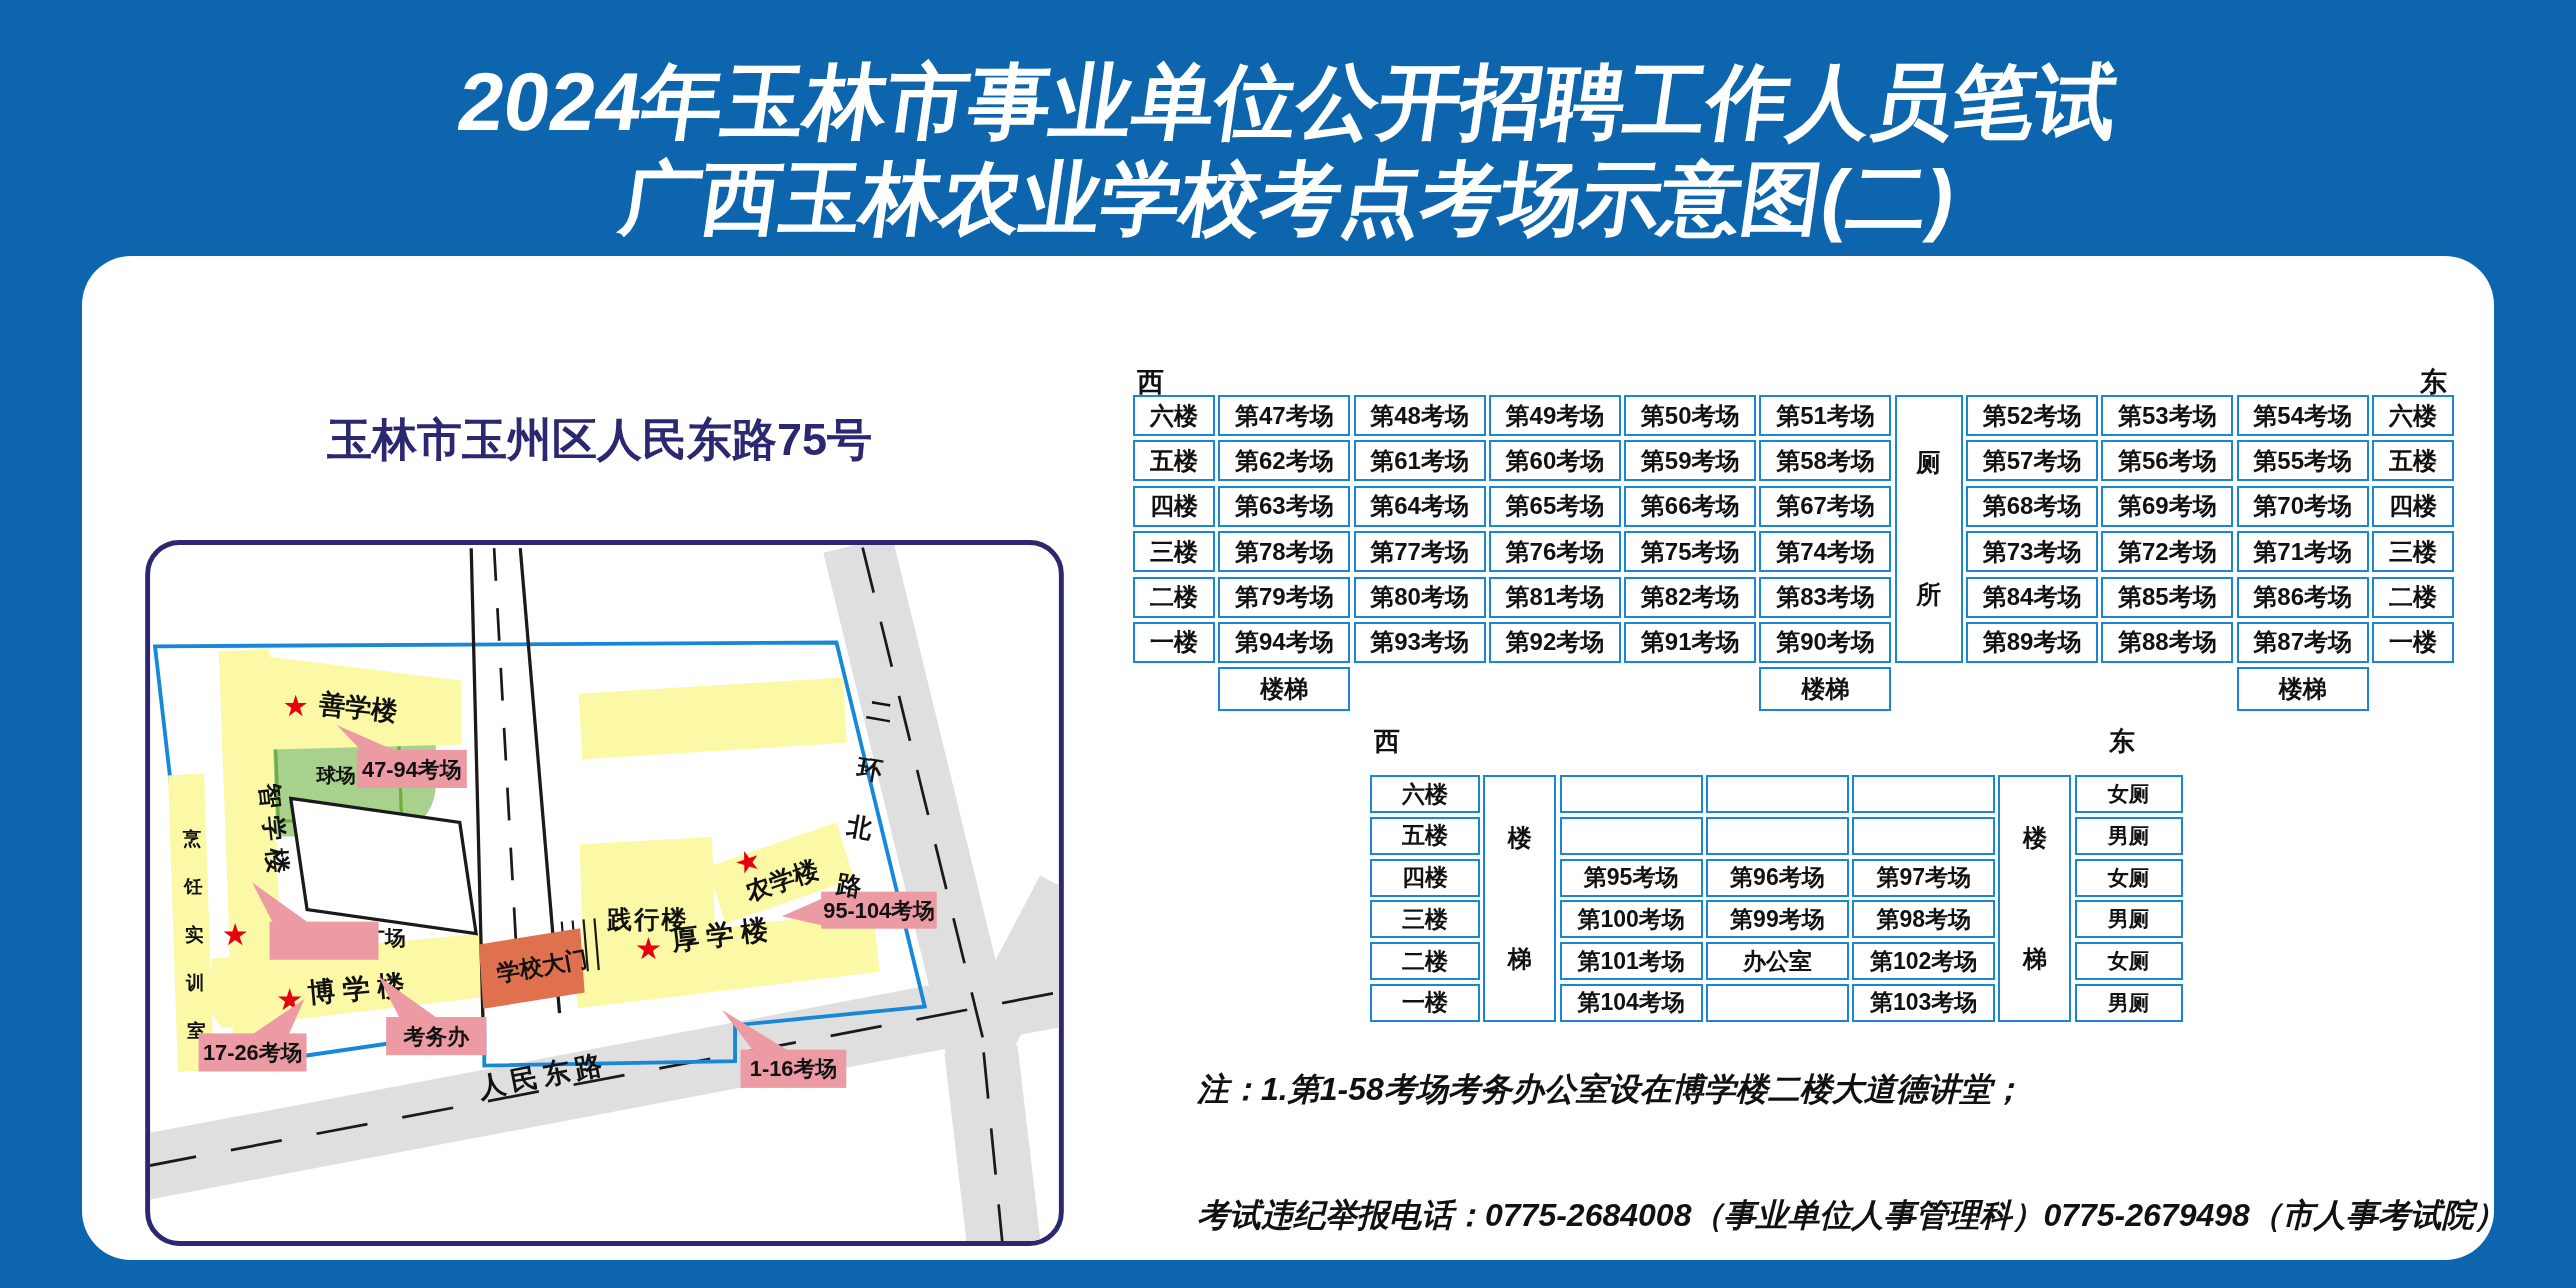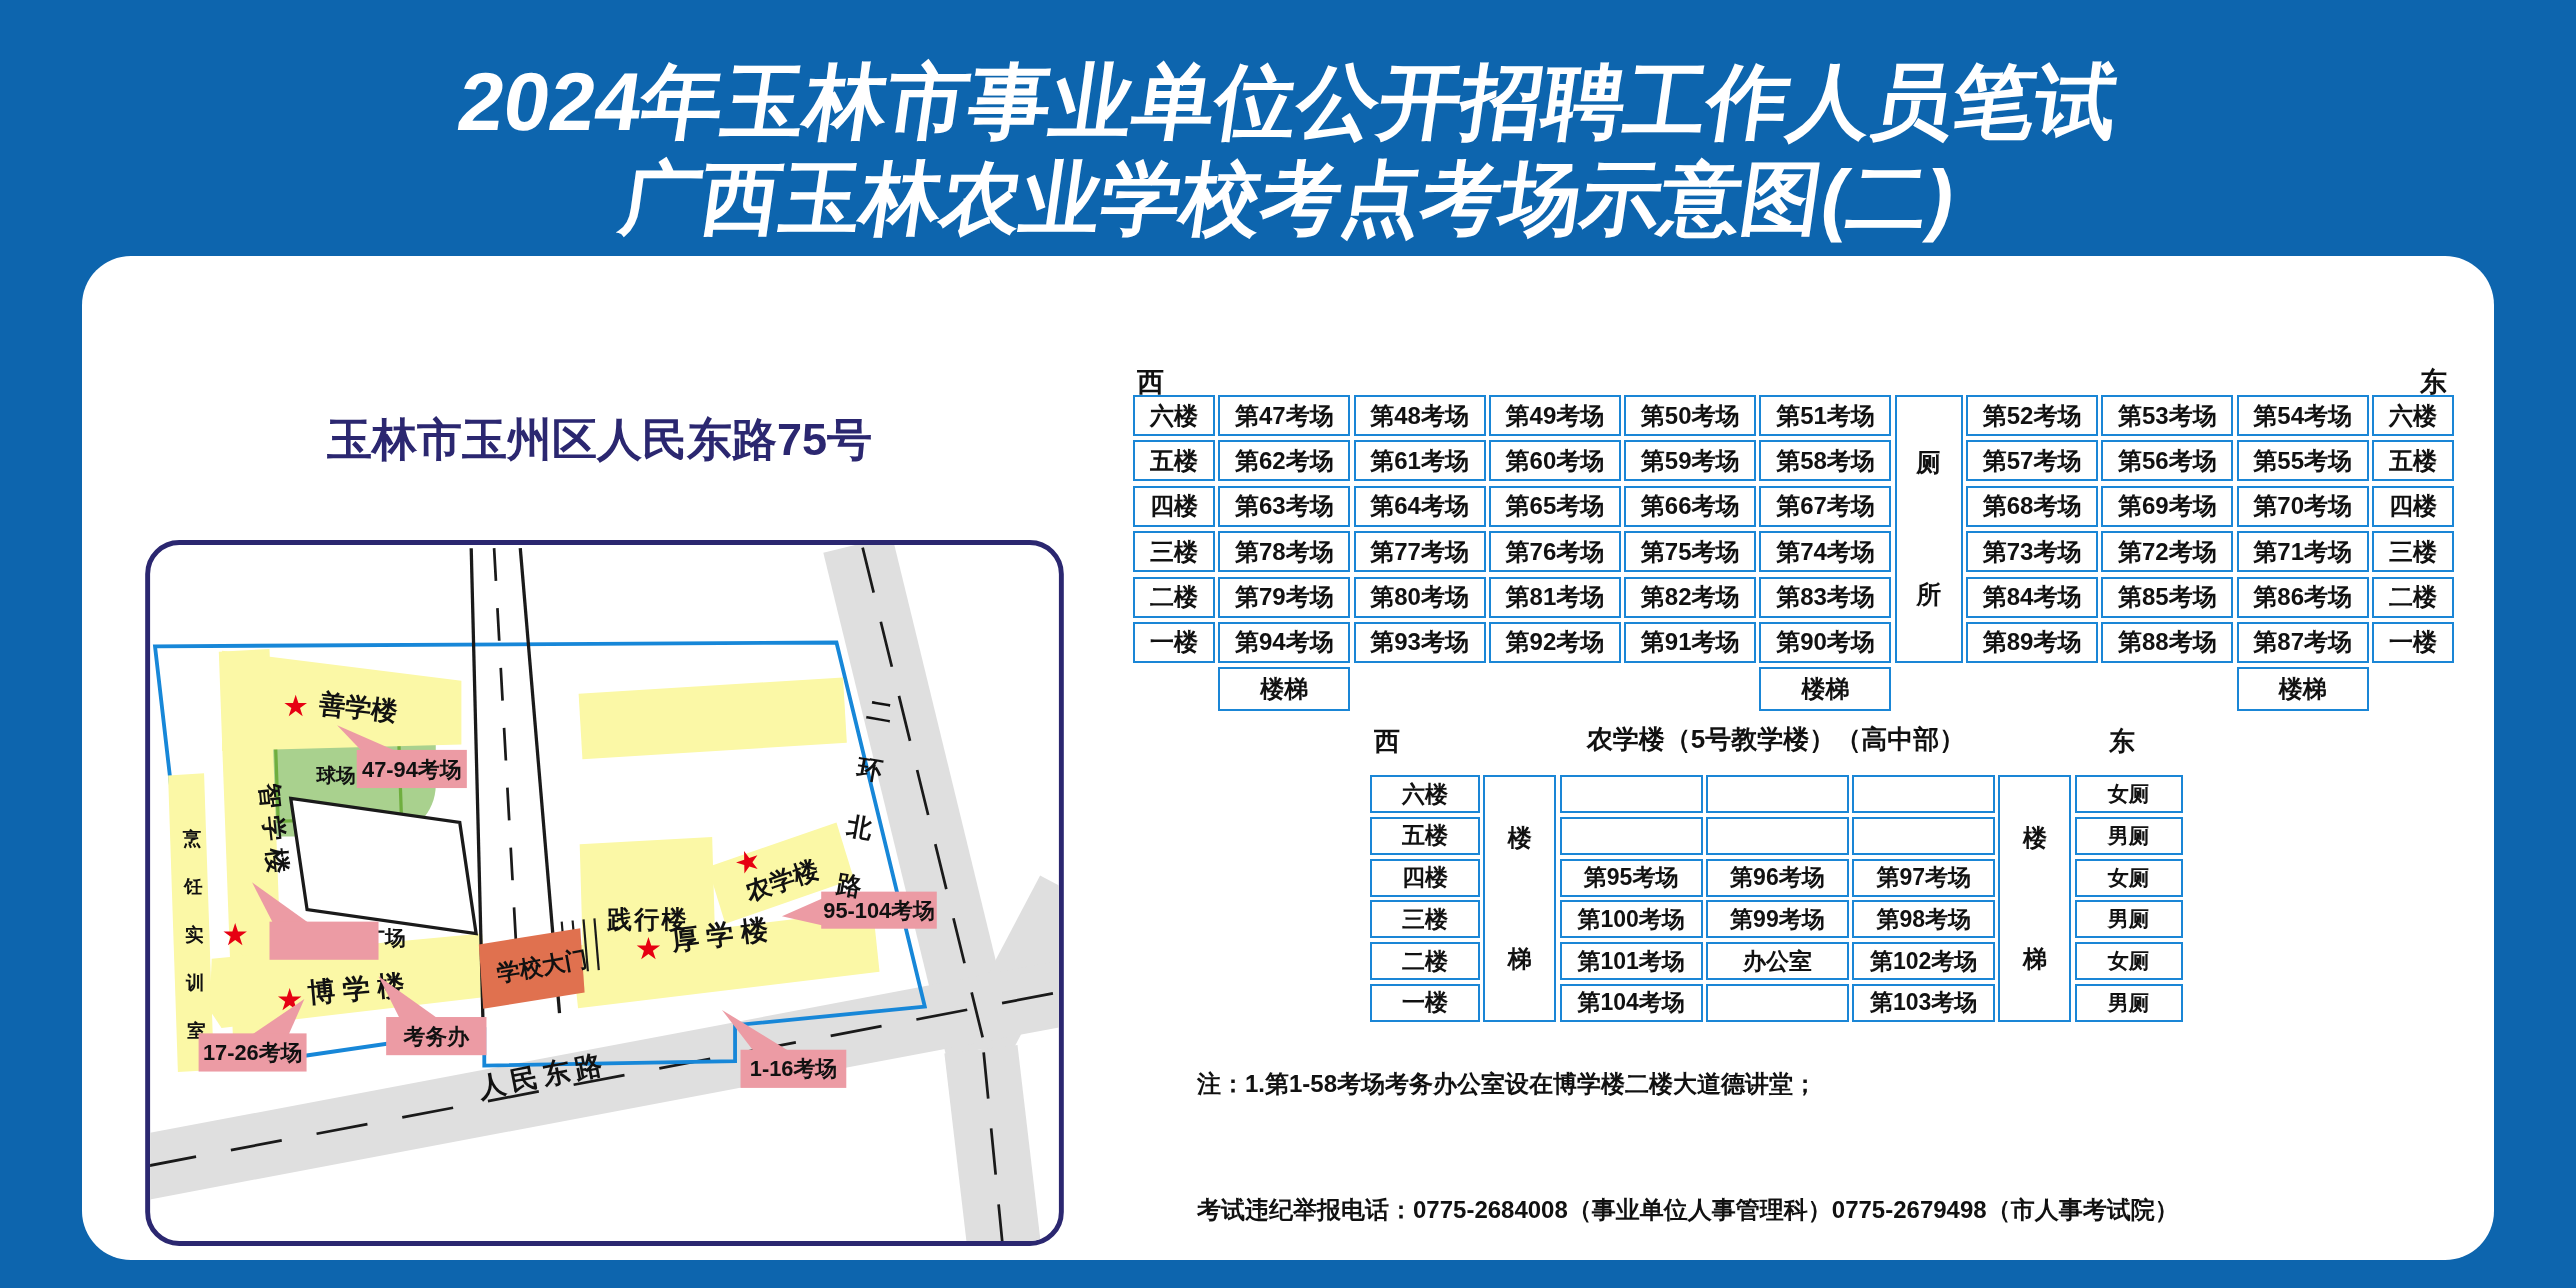--- a/index.html
+++ b/index.html
@@ -22,21 +22,21 @@
   .grid{display:grid;}
   #t1{left:1133px;top:395px;grid-template-columns:82px 132px 132px 132px 132px 132px 68px 132px 132px 132px 82px;
       grid-template-rows:41px 41px 41px 41px 41px 41px 44px;gap:4.4px 3.3px;}
   #t2{left:1370px;top:775px;grid-template-columns:110px 73px 143px 143px 143px 73px 108px;
       grid-template-rows:38px 38px 38px 38px 38px 38px;gap:3.8px 3.3px;}
   .cell{border:2.2px solid #1a86d6;background:#ffffff;display:flex;align-items:center;justify-content:center;
         font-weight:bold;color:#111111;font-size:24px;white-space:nowrap;}
   #t2 .cell{font-size:23px;}
   .vcell{flex-direction:column;justify-content:space-around;}
   
-  .note{color:#111111;font-weight:bold;font-size:24px;white-space:nowrap;}
+  .note{color:#111111;font-weight:bold;font-size:32px;white-space:nowrap;font-style:italic;}
   
   text{font-family:"Liberation Sans","DejaVu Sans",sans-serif;}
 </style>
 </head>
 <body>
 
 <div id="canvas">
 
   <div class="abs pagetitle" id="title1">2024年玉林市事业单位公开招聘工作人员笔试</div>
   <div class="abs pagetitle" id="title2">广西玉林农业学校考点考场示意图(二)</div>
@@ -261,21 +261,20 @@
     <div class="cell" style="grid-area:6/9">第88考场</div>
     <div class="cell" style="grid-area:6/10">第87考场</div>
     <div class="cell" style="grid-area:6/11">一楼</div>
 
     <div class="cell" style="grid-area:7/2">楼梯</div>
     <div class="cell" style="grid-area:7/6">楼梯</div>
     <div class="cell" style="grid-area:7/10">楼梯</div>
   </div>
 
   <div class="abs bheader" style="left:1374px;top:724px;font-size:26px;">西</div>
-  <div class="abs bheader" style="left:1370px;top:722px;width:812px;text-align:center;font-size:26px;">农学楼（5号教学楼）（高中部）</div>
   <div class="abs bheader" style="left:2109px;top:724px;font-size:26px;">东</div>
 
   <div class="abs grid" id="t2">
     <div class="cell" style="grid-area:1/1">六楼</div>
     <div class="cell" style="grid-area:2/1">五楼</div>
     <div class="cell" style="grid-area:3/1">四楼</div>
     <div class="cell" style="grid-area:4/1">三楼</div>
     <div class="cell" style="grid-area:5/1">二楼</div>
     <div class="cell" style="grid-area:6/1">一楼</div>
 

